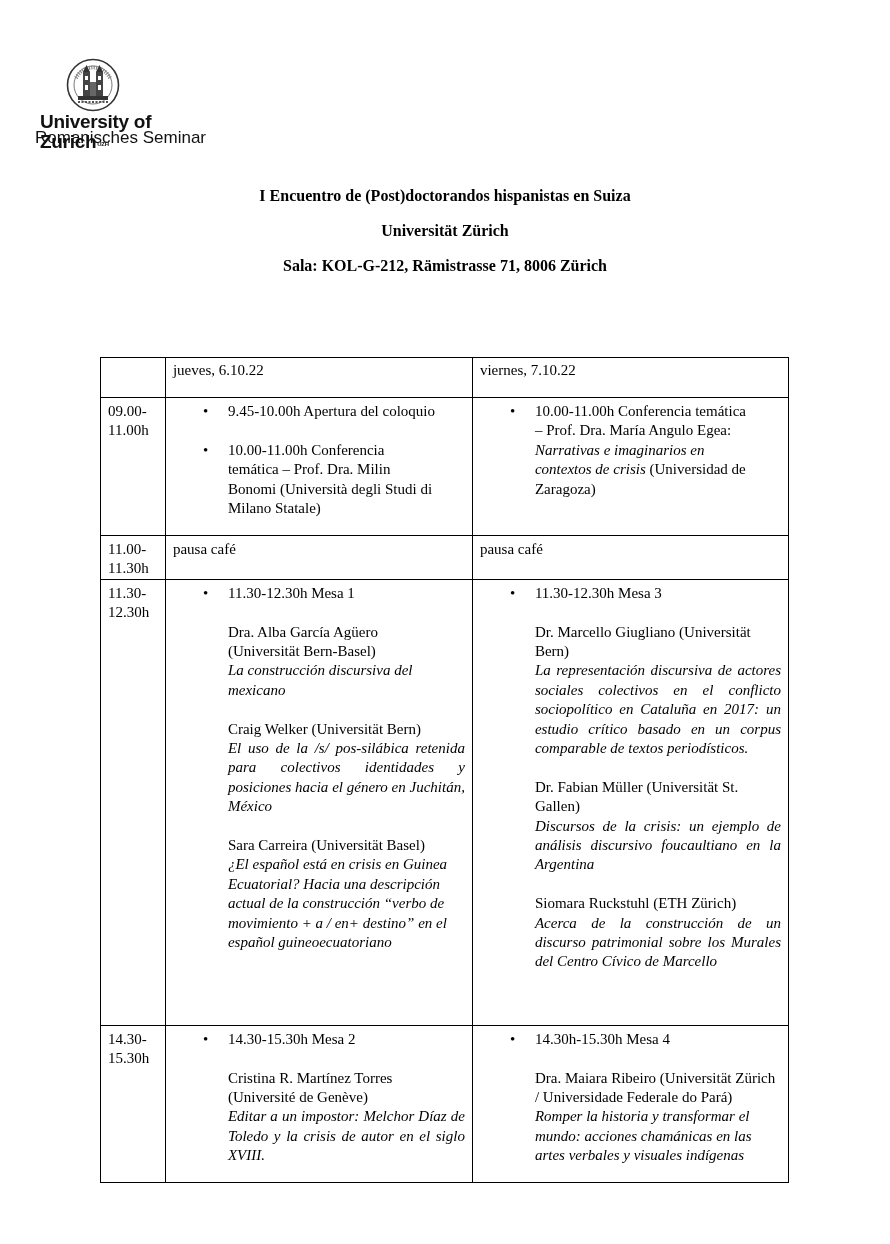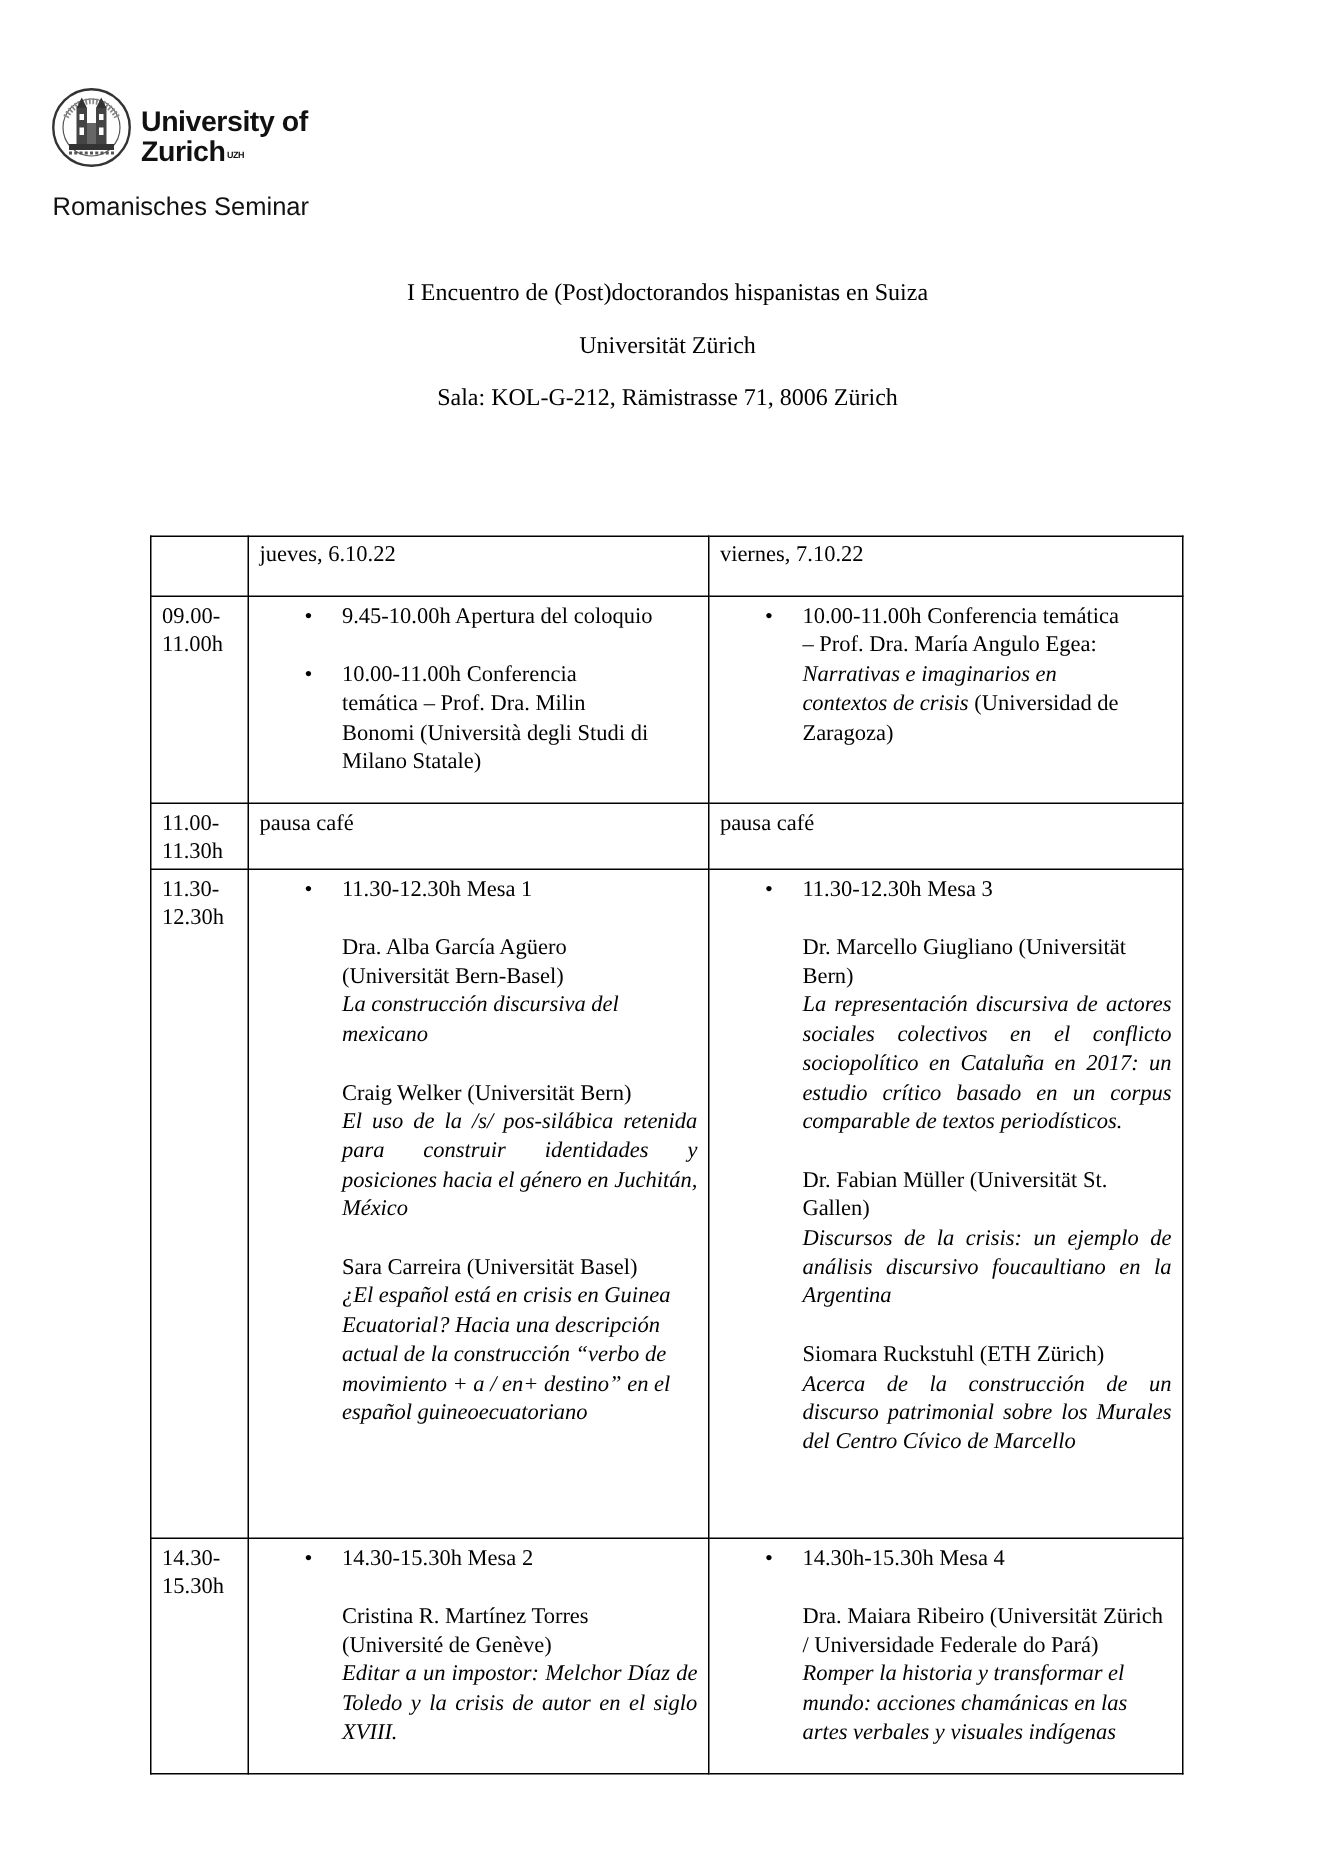--- a/index.html
+++ b/index.html
@@ -1,25 +1,25 @@
 <!DOCTYPE html>
 <html><head>
   <meta charset="utf-8">
   <style>
     * { box-sizing: border-box; margin: 0; padding: 0; }
     html, body { width: 890px; height: 1244px; background: #ffffff; overflow: hidden; }
     body { position: relative; font-family: "Liberation Serif", "DejaVu Serif", serif; color: #000; }
 
-    .logo { position: absolute; left: 34px; top: 58px; display: flex; align-items: flex-end; }
+    .logo { position: absolute; left: 34px; top: 58px; display: flex; align-items: center; flex-direction: column; }
     .seal { width: 54px; height: 54px; }
     .logo-text { margin-left: 6px; font-family: "Liberation Sans", "DejaVu Sans", sans-serif; font-weight: bold; font-size: 19px; line-height: 20px; color: #111; letter-spacing: -0.3px; }
     .logo-text sup { font-size: 6px; font-weight: bold; vertical-align: top; position: relative; top: 2px; margin-left: 1px; }
     .dept { position: absolute; left: 35px; top: 128px; font-family: "Liberation Sans", "DejaVu Sans", sans-serif; font-size: 17px; color: #111; }
 
-    .titles { position: absolute; left: 0; width: 890px; top: 186px; text-align: center; font-weight: normal; font-size: 16px; }
+    .titles { position: absolute; left: 0; width: 890px; top: 186px; text-align: center; font-weight: bold; font-size: 16px; }
     .titles div { height: 35px; line-height: 20px; }
 
     table.prog { position: absolute; left: 100px; top: 357px; width: 689px; border-collapse: collapse; font-size: 15px; line-height: 19.4px; }
     table.prog td { border: 1.3px solid #000; vertical-align: top; padding: 4px 7px 0 7px; }
     col.c-time { width: 65px; }
     col.c-day { width: 307px; }
     col.c-day2 { width: 317px; }
     tr.r-head td { height: 40px; font-weight: normal; padding-top: 3px; }
     tr.r-1 td { height: 138px; }
     tr.r-2 td { height: 39px; }
@@ -126,21 +126,21 @@
     <td>
       <div class="bl">11.30-12.30h Mesa 1</div>
       <div class="gap"></div>
       <div class="ind">
         <div style="width:210px">Dra. Alba García Agüero (Universität Bern-Basel)</div>
         <i style="display:block;width:215px">La construcción discursiva del mexicano</i>
       </div>
       <div class="gap"></div>
       <div class="ind">
         <div>Craig Welker (Universität Bern)</div>
-        <i class="just" style="display:block">El uso de la /s/ pos-silábica retenida para construir identidades y posiciones hacia el género en Juchitán, México</i>
+        <i class="just" style="display:block">El uso de la /s/ pos-silábica retenida para colectivos identidades y posiciones hacia el género en Juchitán, México</i>
       </div>
       <div class="gap"></div>
       <div class="ind">
         <div>Sara Carreira (Universität Basel)</div>
         <i style="display:block;width:235px">¿El español está en crisis en Guinea Ecuatorial? Hacia una descripción actual de la construcción “verbo de movimiento + a / en+ destino” en el español guineoecuatoriano</i>
       </div>
     </td>
     <td>
       <div class="bl">11.30-12.30h Mesa 3</div>
       <div class="gap"></div>

